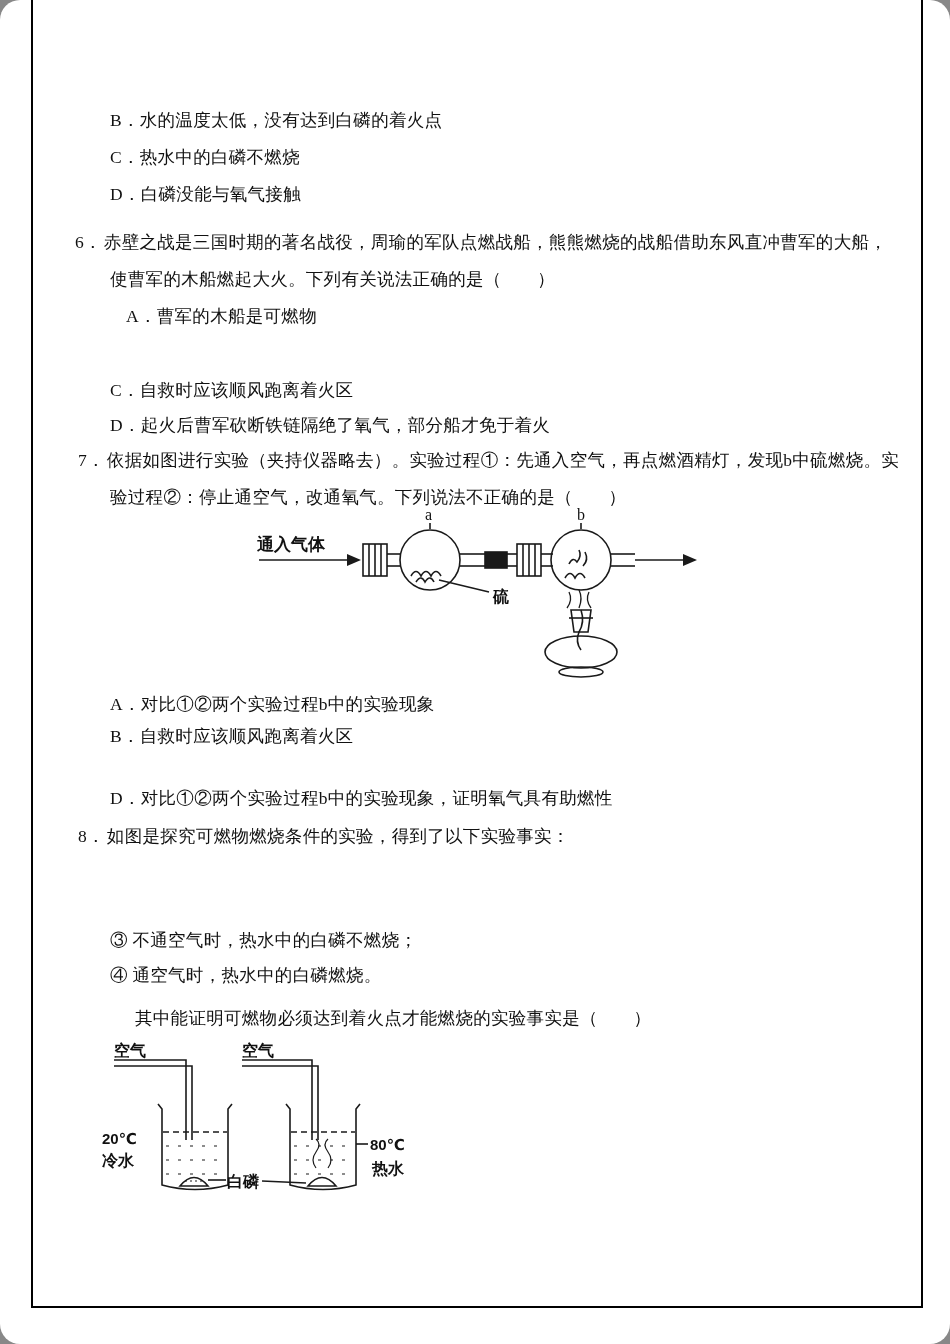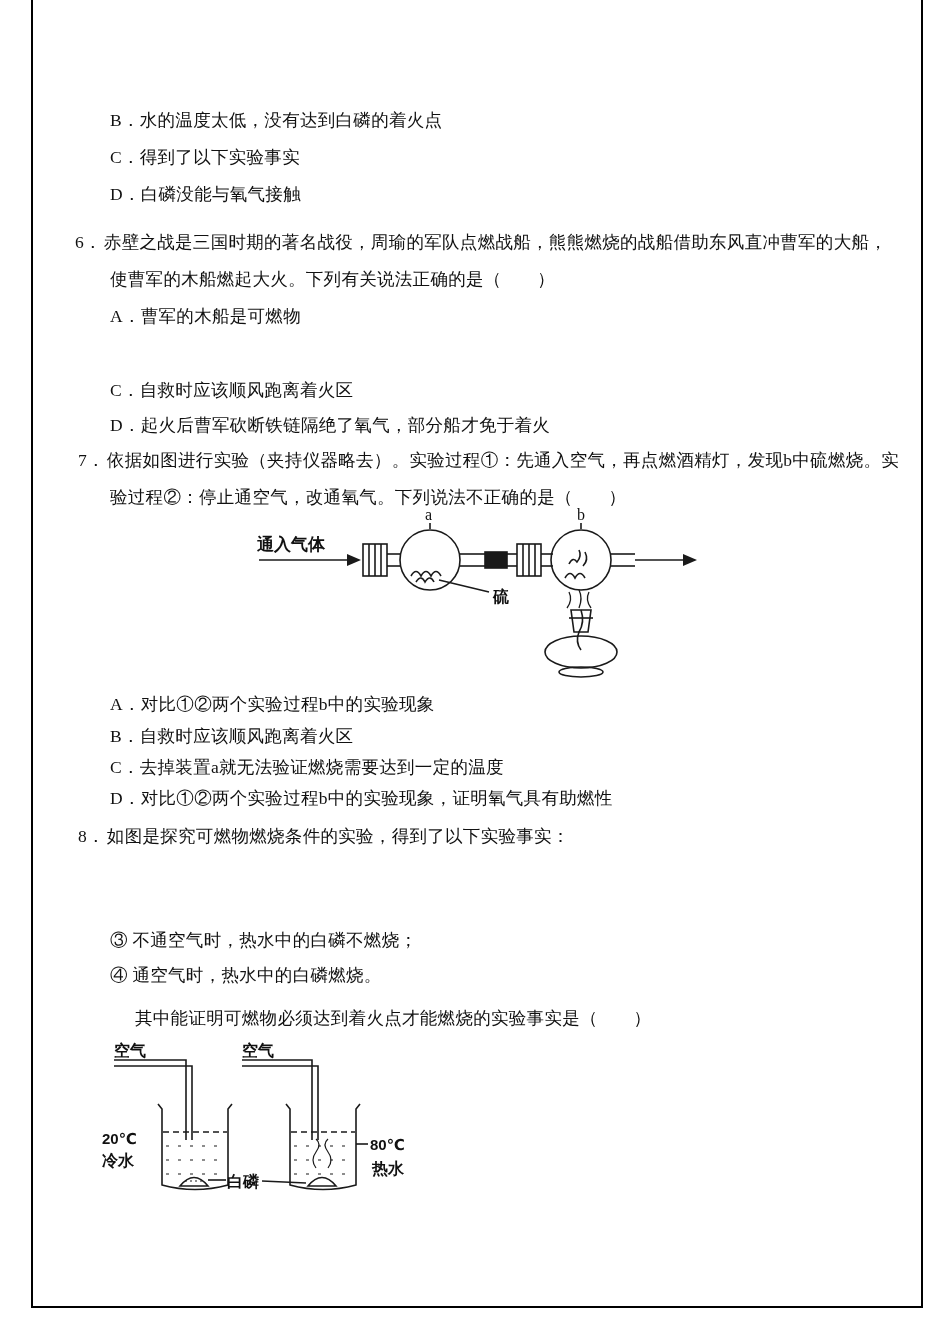--- a/index.html
+++ b/index.html
@@ -4,20 +4,21 @@
 <style>
   html,body{margin:0;padding:0;background:#888;}
   .page{
     position:relative;
     width:950px;height:1344px;
     background:#ffffff;
     font-family:"Liberation Serif","DejaVu Serif",serif;
     color:#111;
     font-size:17.5px;
     overflow:hidden;
+    border-radius:20px;
   }
   .frame{
     position:absolute;
     left:31px;top:-4px;
     width:888px;height:1310px;
     border-left:2px solid #000;
     border-right:2px solid #000;
     border-bottom:2px solid #000;
   }
   .t{
@@ -34,26 +35,26 @@
   }
   svg text.thin{font-family:"Liberation Serif","DejaVu Serif",serif;font-weight:normal;}
 </style>
 </head>
 <body>
 
 <div class="page">
   <div class="frame"></div>
 
   <div class="t" style="top:110px;left:110px">B．水的温度太低，没有达到白磷的着火点</div>
-  <div class="t" style="top:147px;left:110px">C．得到了以下实验事实</div>
+  <div class="t" style="top:147px;left:110px">C．热水中的白磷不燃烧</div>
   <div class="t" style="top:184px;left:110px">D．白磷没能与氧气接触</div>
 
   <div class="t" style="top:232px;left:75px"><span class="num">6．</span><span>赤壁之战是三国时期的著名战役，周瑜的军队点燃战船，熊熊燃烧的战船借助东风直冲曹军的大船，</span></div>
   <div class="t" style="top:269px;left:110px">使曹军的木船燃起大火。下列有关说法正确的是（　　）</div>
-  <div class="t" style="top:306px;left:110px">A．曹军的木船是可燃物</div>
+  <div class="t" style="top:306px;left:126px">A．曹军的木船是可燃物</div>
   <div class="t" style="top:380px;left:110px">C．自救时应该顺风跑离着火区</div>
   <div class="t" style="top:415px;left:110px">D．起火后曹军砍断铁链隔绝了氧气，部分船才免于着火</div>
 
   <div class="t" style="top:450px;left:78px"><span class="num">7．</span><span>依据如图进行实验（夹持仪器略去）。实验过程①：先通入空气，再点燃酒精灯，发现b中硫燃烧。实</span></div>
   <div class="t" style="top:487px;left:110px">验过程②：停止通空气，改通氧气。下列说法不正确的是（　　）</div>
 
   <svg style="position:absolute;left:253px;top:506px" width="460" height="185" viewBox="0 0 460 185">
     <g fill="none" stroke="#1a1a1a" stroke-width="1.6">
       <g>
         <line x1="6" y1="54" x2="96" y2="54"></line>
@@ -116,21 +117,20 @@
       </g>
     </g>
     <text x="4" y="44" font-size="17">通入气体</text>
     <text class="thin" x="172" y="14" font-size="16">a</text>
     <text class="thin" x="324" y="14" font-size="16">b</text>
     <text x="240" y="96" font-size="16">硫</text>
   </svg>
 
   <div class="t" style="top:694px;left:110px">A．对比①②两个实验过程b中的实验现象</div>
   <div class="t" style="top:726px;left:110px">B．自救时应该顺风跑离着火区</div>
-  <div class="t" style="top:757px;left:110px">C．去掉装置a就无法验证燃烧需要达到一定的温度</div>
   <div class="t" style="top:788px;left:110px">D．对比①②两个实验过程b中的实验现象，证明氧气具有助燃性</div>
 
   <div class="t" style="top:826px;left:78px"><span class="num">8．</span><span>如图是探究可燃物燃烧条件的实验，得到了以下实验事实：</span></div>
   <div class="t" style="top:930px;left:110px">③ 不通空气时，热水中的白磷不燃烧；</div>
   <div class="t" style="top:965px;left:110px">④ 通空气时，热水中的白磷燃烧。</div>
   <div class="t" style="top:1008px;left:135px">其中能证明可燃物必须达到着火点才能燃烧的实验事实是（　　）</div>
 
   <svg style="position:absolute;left:100px;top:1040px" width="340" height="175" viewBox="0 0 340 175">
     <g fill="none" stroke="#1a1a1a" stroke-width="1.6">
       <g>

